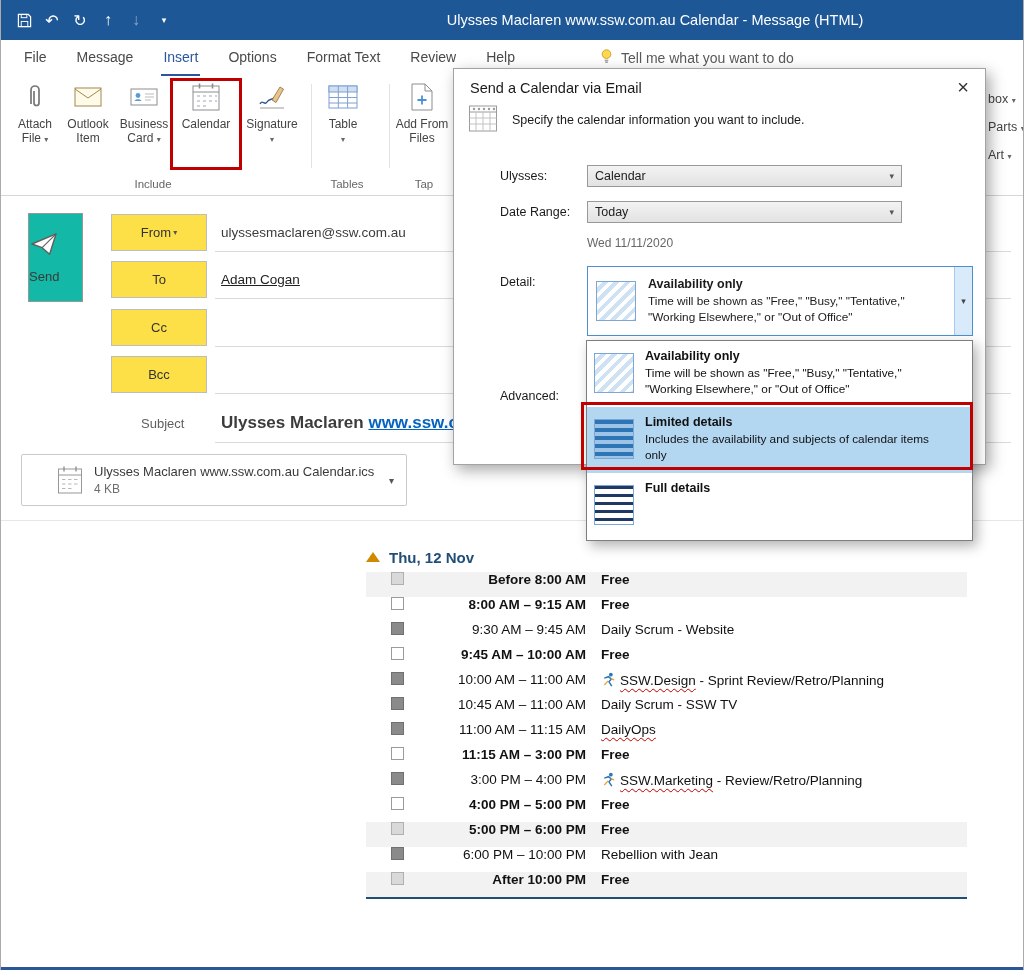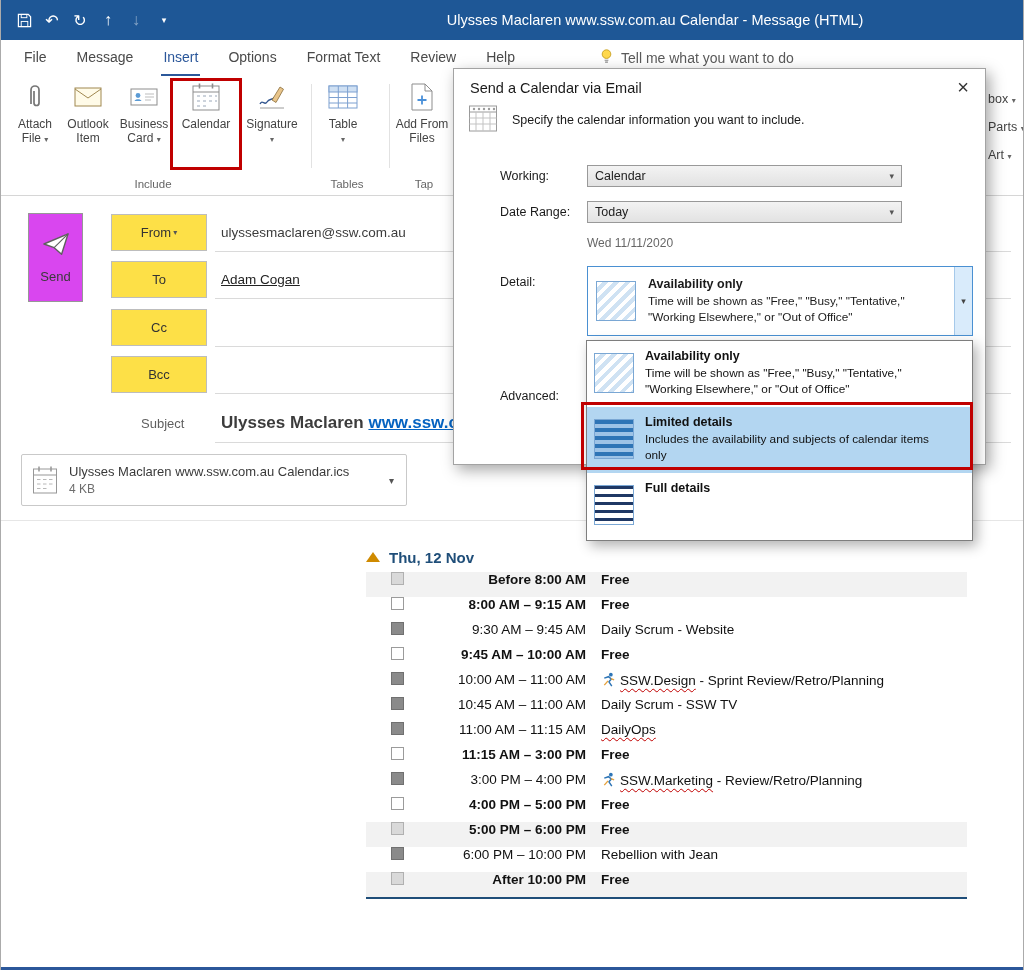--- a/index.html
+++ b/index.html
@@ -23,34 +23,34 @@
   .rbtn{position:absolute;top:3px;display:flex;flex-direction:column;align-items:center;text-align:center;
         font-size:12px;color:#444;line-height:1.2;}
   .ricon{height:36px;display:flex;align-items:center;justify-content:center;}
   .rlabel{margin-top:2px;}
   .chev{font-size:8px;color:#666;}
   .chev2{font-size:8px;color:#555;margin-left:2px;}
   .vsep{position:absolute;top:8px;height:84px;width:1px;background:#e2e2e2;}
   .rgroup{position:absolute;top:102px;transform:translateX(-50%);font-size:11.5px;color:#666;}
   .rfrag{position:absolute;left:987px;font-size:12.5px;color:#444;white-space:nowrap;}
   
-  .sendbtn{position:absolute;left:27px;top:213px;width:55px;height:89px;border:1px solid #979797;background:#d946ef;
-           display:flex;flex-direction:column;align-items:center;justify-content:center;gap:9px;font-size:13px;color:#3a3a3a;}
+  .sendbtn{position:absolute;left:27px;top:213px;width:55px;height:89px;border:1px solid #979797;background:#14b8a6;
+           display:flex;flex-direction:column;justify-content:center;gap:9px;font-size:13px;color:#3a3a3a;}
   .fieldbtn{position:absolute;left:110px;width:96px;height:37px;border:1px solid #bdbdbd;background:#fde047;
             display:flex;align-items:center;justify-content:center;font-size:13px;color:#333;}
   .fieldval{position:absolute;left:220px;height:37px;display:flex;align-items:center;font-size:13.5px;color:#3c3c3c;white-space:pre;}
   .reclink{text-decoration:underline;color:#222;}
   .fieldline{position:absolute;left:214px;width:796px;height:1px;background:#dadada;}
   .subjlabel{position:absolute;left:140px;top:405px;height:36px;display:flex;align-items:center;font-size:13px;color:#5f5f5f;}
   .subjval{position:absolute;left:220px;top:405px;height:36px;display:flex;align-items:center;font-size:17px;color:#3c3c3c;font-weight:bold;}
   .subjval span{white-space:pre;}
   .subjval .link{color:#0563c1;text-decoration:underline;}
   
   .attach{position:absolute;left:20px;top:454px;width:386px;height:52px;border:1px solid #c9c9c9;border-radius:2px;
-          background:#fff;display:flex;align-items:center;}
+          background:#fff;display:flex;align-items:center;padding-left:25px;}
   .attachicon{margin:0 11px 0 10px;display:flex;}
   .attachname{font-size:13px;color:#3a3a3a;}
   .attachsize{font-size:12px;color:#6d6d6d;margin-top:3px;}
   .attachchev{margin-left:auto;padding:0 12px;color:#555;font-size:10px;}
   .bodydivider{position:absolute;left:0;top:520px;right:0;height:1px;background:#e6e6e6;}
   
   .calwrap{position:absolute;left:365px;top:546px;width:601px;}
   .calheader{display:flex;align-items:center;height:22px;}
   .tri-up{width:0;height:0;border-left:7px solid transparent;border-right:7px solid transparent;border-bottom:10px solid #cf8a00;}
   .calday{margin-left:9px;font-size:15px;font-weight:bold;color:#1f4e79;}
@@ -395,21 +395,21 @@
             <circle cx="16" cy="6" r="1.2"></circle>
             <circle cx="21" cy="6" r="1.2"></circle>
             <circle cx="26" c6="6" cy="6" r="1.2"></circle>
           </g>
           <g stroke="#c3c3c3">
             <path d="M1.5 15h27M1.5 21h27M8 9v19M15 9v19M22 9v19"></path>
           </g>
         </svg></div>
     <div class="dlgdesc">Specify the calendar information you want to include.</div>
 
-    <div class="dlglabel" style="top:100px">Working:</div>
+    <div class="dlglabel" style="top:100px">Ulysses:</div>
     <div class="wincombo" style="top:96px">
       <span>Calendar</span>
       <span class="arrow">▾</span>
     </div>
 
     <div class="dlglabel" style="top:136px">Date Range:</div>
     <div class="wincombo" style="top:132px">
       <span>Today</span>
       <span class="arrow">▾</span>
     </div>

